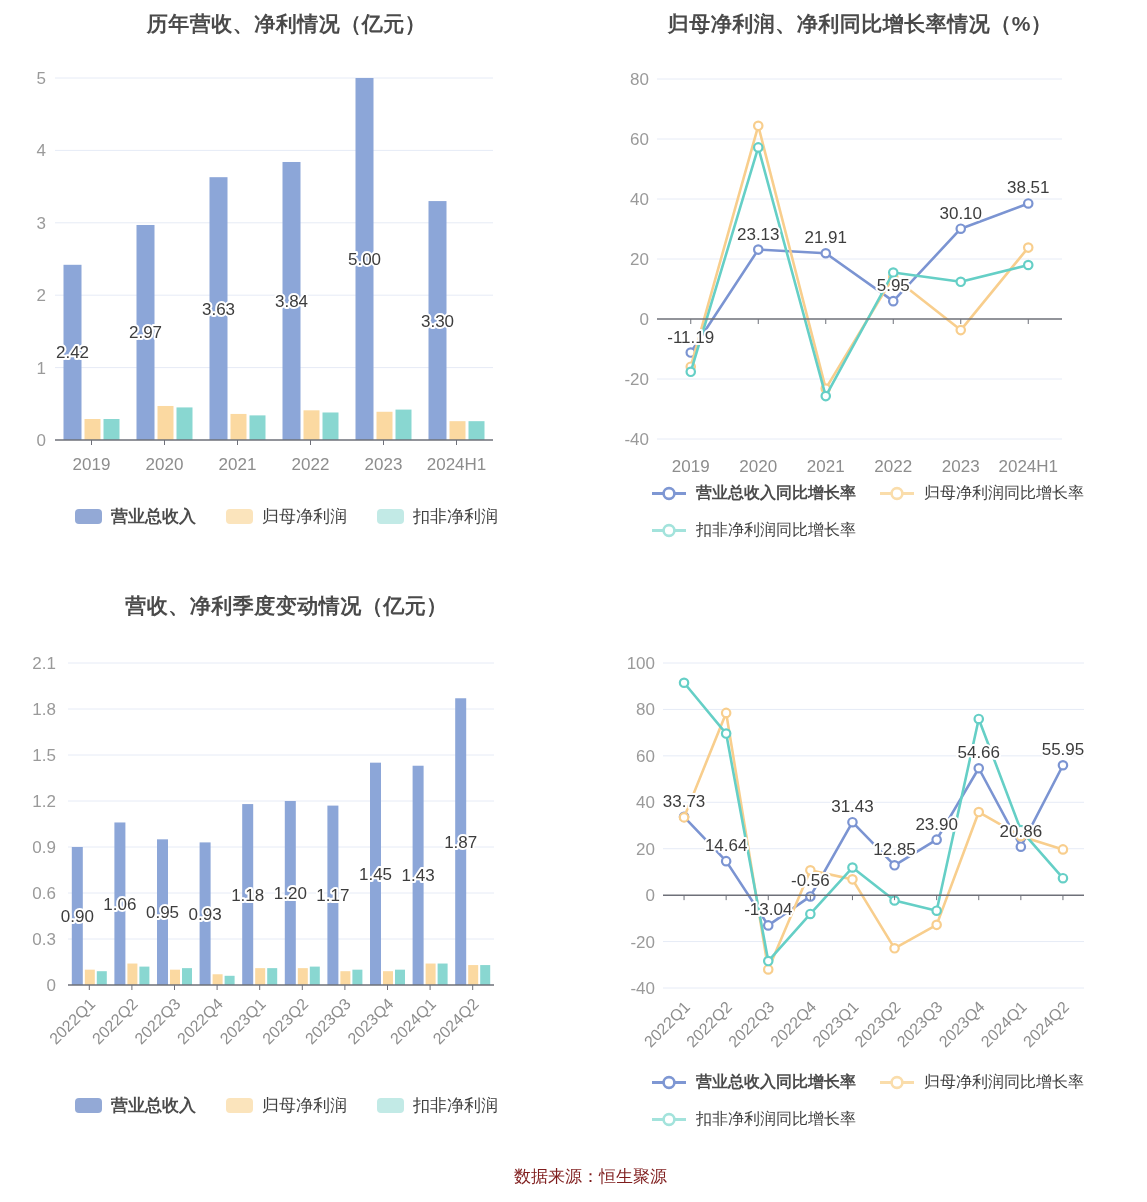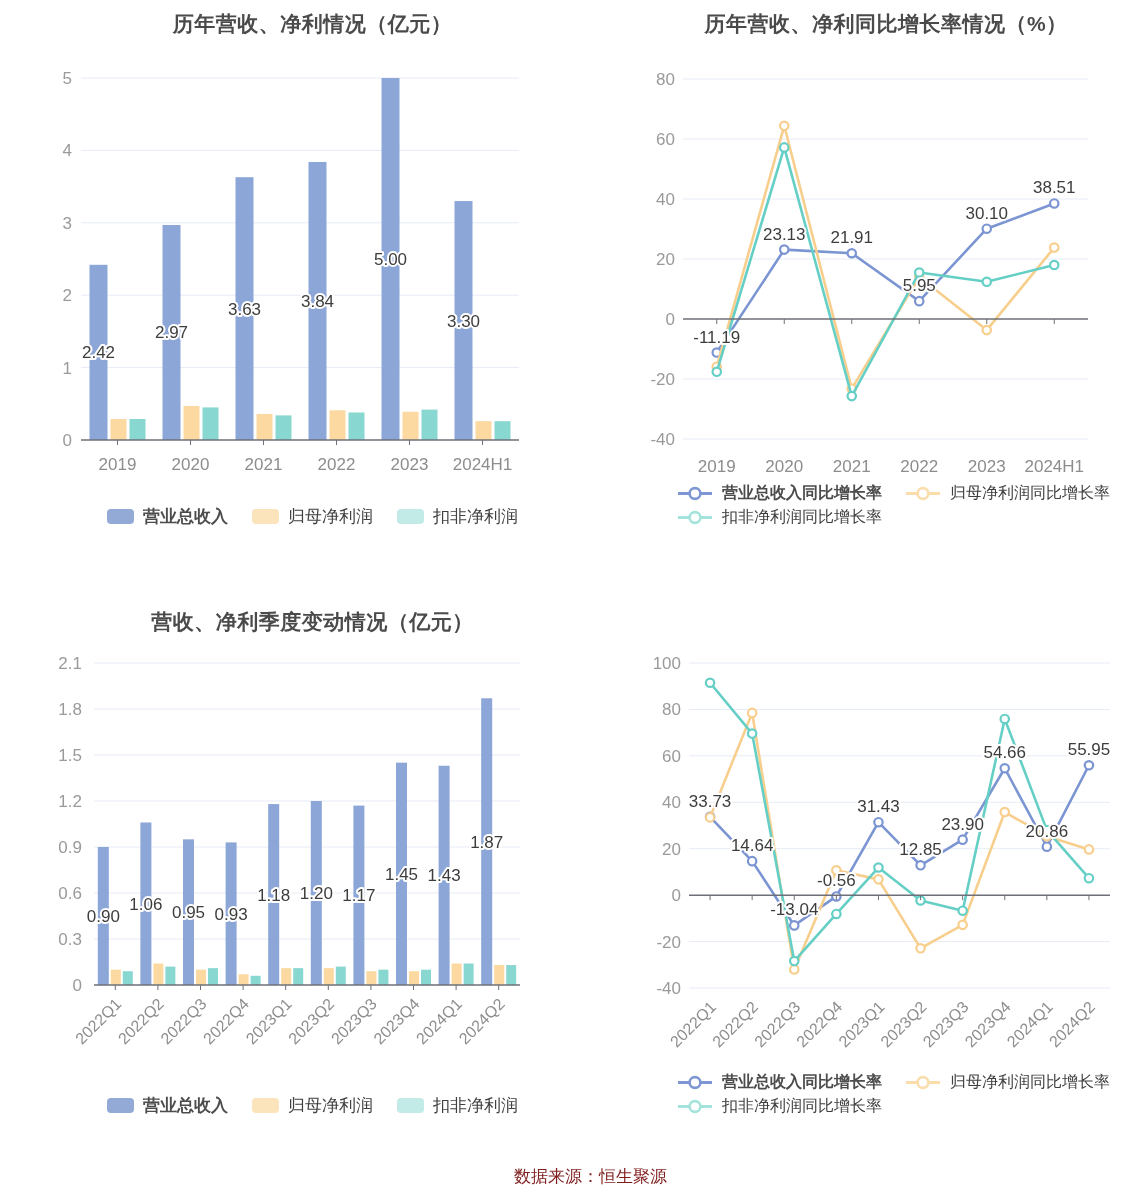--- a/index.html
+++ b/index.html
@@ -1,29 +1,29 @@
 <!DOCTYPE html>
 <html><head>
 <meta charset="utf-8">
 <style>
   html,body{margin:0;padding:0;background:#fff;}
   body{font-family:"Liberation Sans","DejaVu Sans",sans-serif;}
   .page{position:relative;width:1147px;height:1202px;background:#fff;overflow:hidden;}
-  .grid{display:grid;grid-template-columns:573px 574px;grid-template-rows:578px 578px;padding-left:26px;}
+  .grid{display:grid;grid-template-columns:573px 574px;grid-template-rows:578px 578px;}
   .chart{position:relative;}
   .chart-title{margin:0;position:absolute;left:0;width:100%;text-align:center;
     font-size:21px;font-weight:700;color:#4a4a4a;letter-spacing:.5px;}
   .row1 .chart-title{top:10px;}
-  .row2 .chart-title{top:30px;}
+  .row2 .chart-title{top:14px;}
   .plot-svg{position:absolute;left:0;}
   .row1 .plot-svg{top:40px;}
   .row2 .plot-svg{top:62px;}
   .legend{position:absolute;}
-  .legend-bar{left:0;right:0;display:flex;justify-content:center;gap:24px;}
-  .legend-line{left:78px;width:470px;display:flex;flex-wrap:wrap;row-gap:3px;}
+  .legend-bar{left:0;right:0;display:flex;justify-content:center;gap:30px;}
+  .legend-line{left:78px;width:470px;display:flex;flex-wrap:wrap;row-gap:16px;}
   .legend-line .legend-item{width:228px;flex:0 0 auto;}
   .c0 .legend{top:505px;}
   .c1 .legend{top:483px;}
   .c2 .legend{top:516px;}
   .c3 .legend{top:494px;}
   .legend-item{display:flex;align-items:center;gap:9px;cursor:pointer;}
   .legend-item .sw{display:inline-block;width:27px;height:15px;border-radius:4px;}
   .legend-item .lab{font-size:17px;color:#404040;white-space:nowrap;}
   .legend-line .legend-item .lab{font-size:16px;}
   .legend-item.first .lab{color:#4c4c4c;font-weight:700;}
@@ -104,21 +104,21 @@
             <span class="lab">归母净利润</span>
           </div>
           <div class="legend-item">
             <span class="sw" style="background: rgb(194, 234, 230);"></span>
             <span class="lab">扣非净利润</span>
           </div>
         </div>
     </div>
 
     <div class="chart row1 c1">
-      <h2 class="chart-title">历年营收、净利同比增长率情况（%）</h2>
+      <h2 class="chart-title">归母净利润、净利同比增长率情况（%）</h2>
       <svg class="plot-svg" id="plot-1" width="573" height="472" viewBox="0 0 573 472">
           <line x1="84" y1="399" x2="489" y2="399" stroke="#e6ebf6" stroke-width="1"></line>
           <text x="76" y="405" text-anchor="end" class="tickY">-40</text>
           <line x1="84" y1="339" x2="489" y2="339" stroke="#e6ebf6" stroke-width="1"></line>
           <text x="76" y="345" text-anchor="end" class="tickY">-20</text>
           <text x="76" y="285" text-anchor="end" class="tickY">0</text>
           <line x1="84" y1="219" x2="489" y2="219" stroke="#e6ebf6" stroke-width="1"></line>
           <text x="76" y="225" text-anchor="end" class="tickY">20</text>
           <line x1="84" y1="159" x2="489" y2="159" stroke="#e6ebf6" stroke-width="1"></line>
           <text x="76" y="165" text-anchor="end" class="tickY">40</text>

